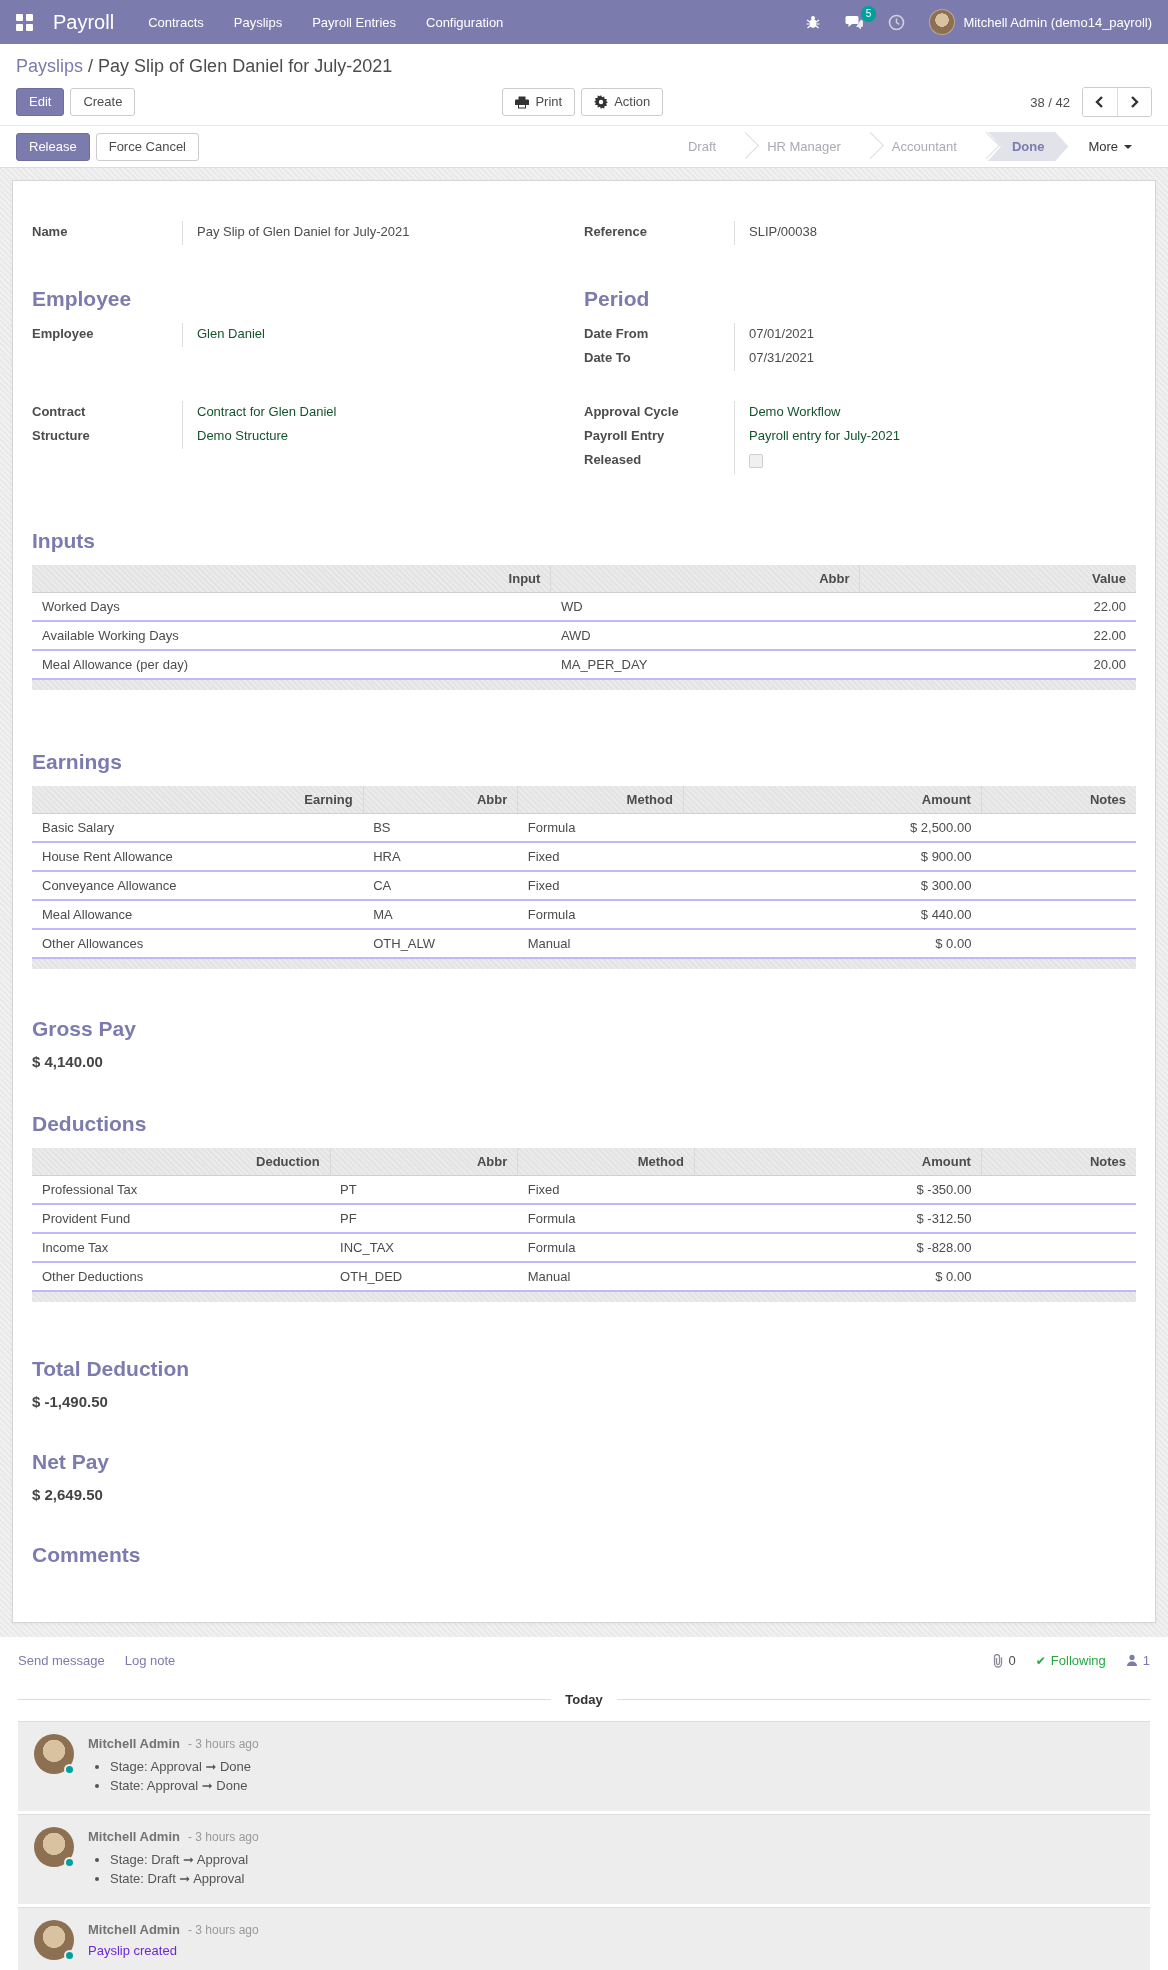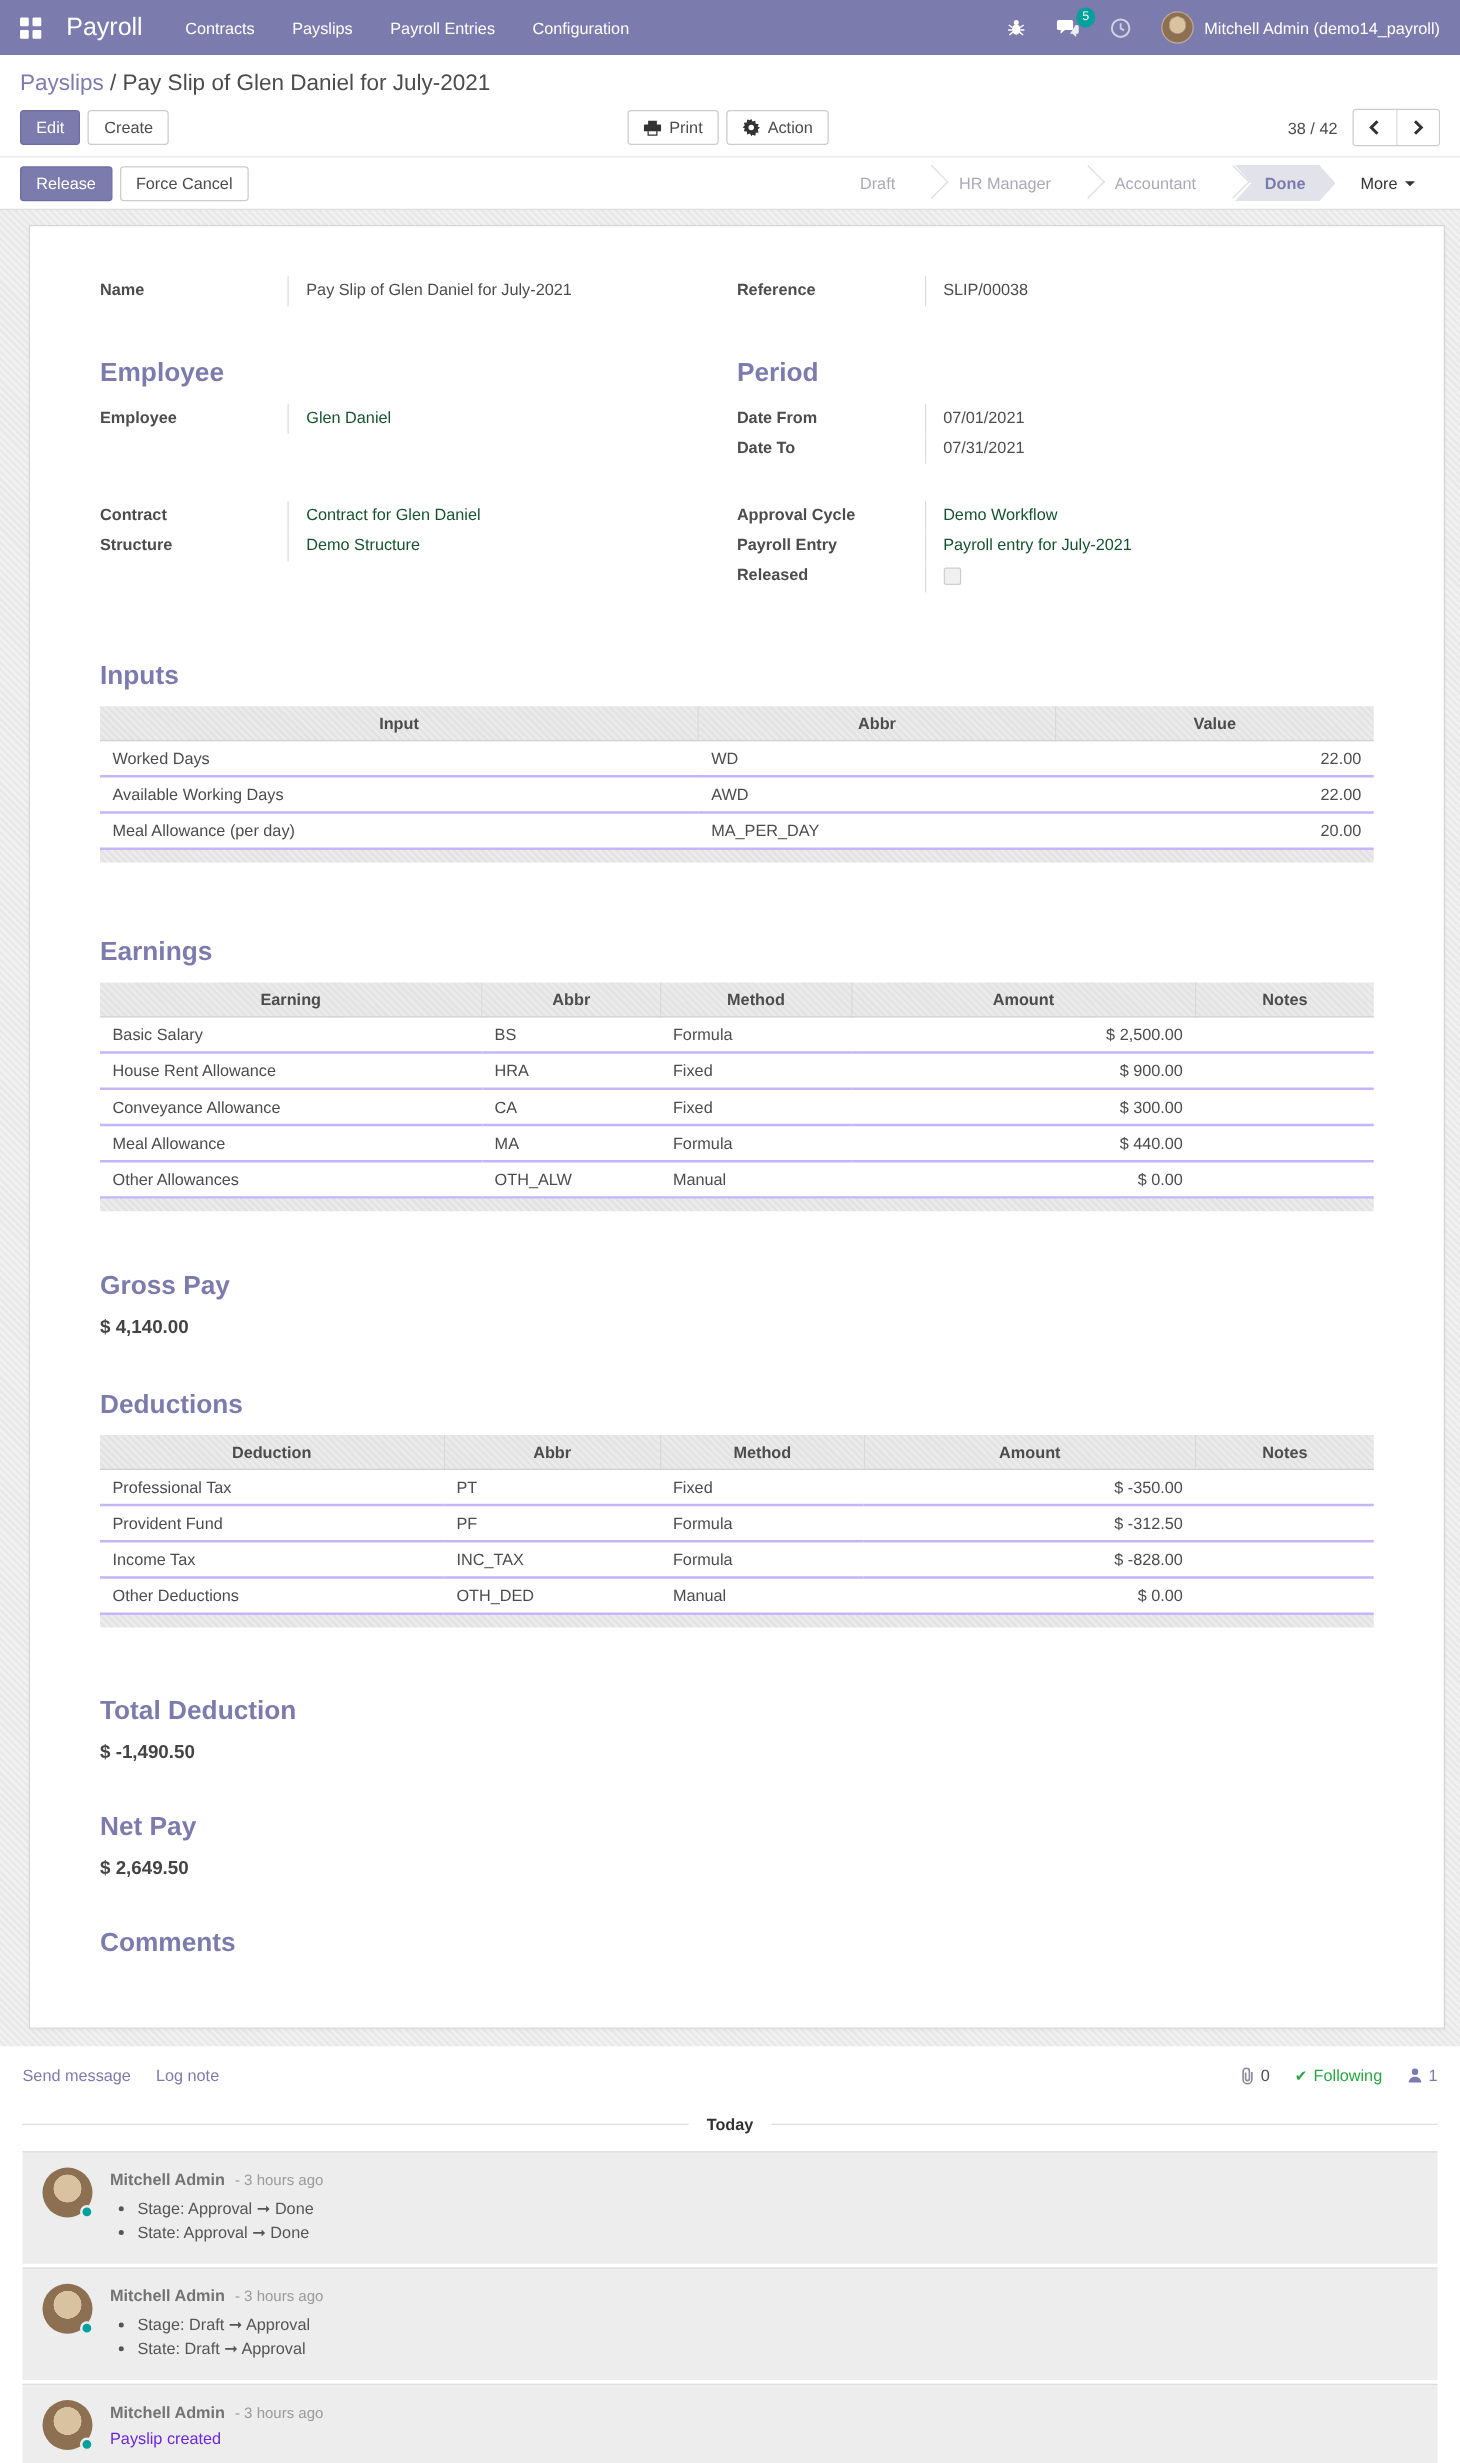--- a/index.html
+++ b/index.html
@@ -56,36 +56,36 @@
   .step-done { background:#e2e2ea; color:#7c7bad; font-weight:bold; padding:7px 24px;
                clip-path:polygon(0 0, calc(100% - 13px) 0, 100% 50%, calc(100% - 13px) 100%, 0 100%, 13px 50%); }
   .step-more { color:#333; font-weight:normal; gap:6px; }
   .caret-down { width:0; height:0; border-left:4px solid transparent; border-right:4px solid transparent;
                 border-top:4px solid #333; display:inline-block; }
 
   
   .sheet-wrap { background:repeating-linear-gradient(45deg,#f1f1f1 0 2px,#e9e9e9 2px 4px);
                 padding:12px 12px 14px; }
   .sheet { background:#fff; border:1px solid #d6d6d6; box-shadow:0 1px 3px rgba(0,0,0,.05);
-           padding:40px 56px 55px;margin-left:11px; }
+           padding:40px 19px 55px; }
   .section-h { color:#7c7bad; font-size:21px; font-weight:bold; margin:0 0 12px; }
   .two-col { display:flex; }
   .col { width:50%; padding-right:60px; }
   .field-row { display:flex; min-height:24px; }
   .flabel { width:150px; font-weight:bold; padding:3px 0; flex-shrink:0; }
   .fvalue { flex:1; border-left:1px solid #ddd; padding:3px 0 3px 14px; }
   .flink { color:#14532d; cursor:pointer; }
   .fcheck { width:14px; height:14px; border:1px solid #cfcfcf; background:#f0f0f0;
             border-radius:2px; display:inline-block; margin-top:2px; cursor:pointer; }
   .blk { margin-bottom:34px; }
 
   
   table.o-list { width:100%; border-collapse:collapse; margin-bottom:0; }
   table.o-list th { background:repeating-linear-gradient(45deg,#ebebeb 0 2px,#e3e3e3 2px 4px);
-                    font-weight:bold; text-align:center; padding:6px 10px; font-size:13px;
+                    font-weight:bold; text-align:right; padding:6px 10px; font-size:13px;
                     border-right:1px solid #d9d9d9; border-bottom:1px solid #d0d0d0; }
   table.o-list th:last-child { border-right:0; }
   table.o-list td { padding:6px 10px; border-bottom:2px solid #c4b5fd; background:#fff; }
   table.o-list tr.data-row { cursor:pointer; }
   .num { text-align:right; }
   .tbl-foot { height:10px; background:repeating-linear-gradient(45deg,#ebebeb 0 2px,#e3e3e3 2px 4px); }
 
   .total-val { font-weight:bold; font-size:15px; color:#444; margin:2px 0 0; }
 
   

